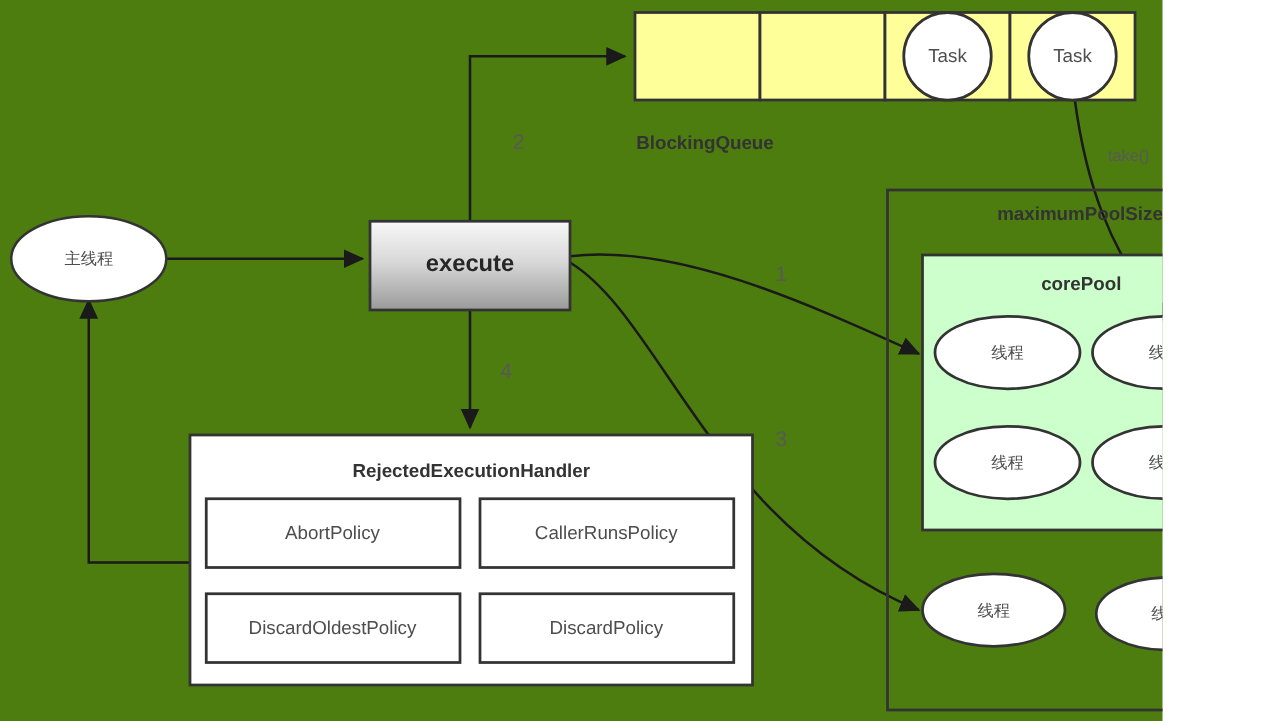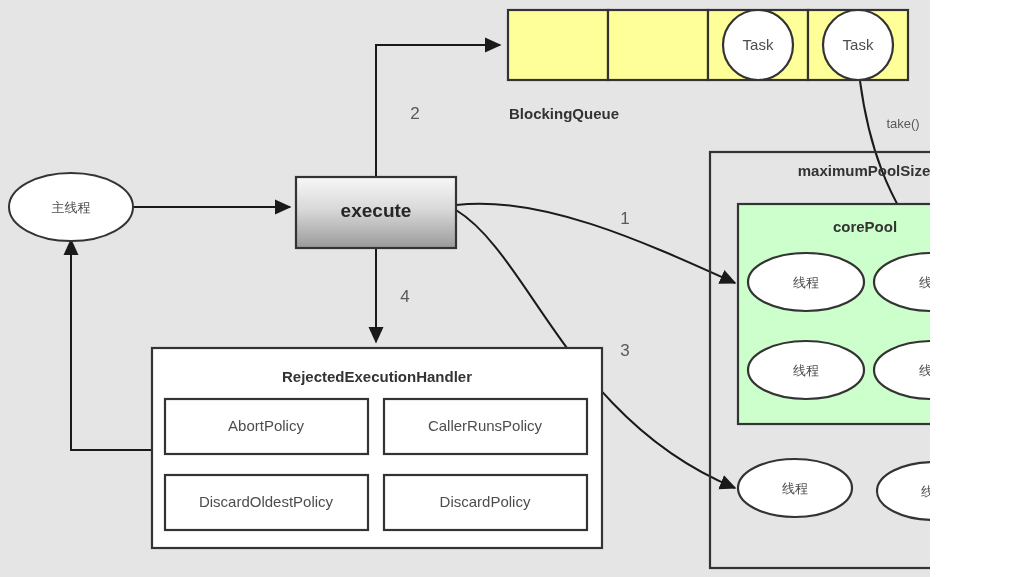--- a/index.html
+++ b/index.html
@@ -8,21 +8,21 @@
     padding: 0;
     background: #ffffff;
   }
   body {
     font-family: "Liberation Sans", "DejaVu Sans", sans-serif;
   }
   #canvas {
     position: relative;
     width: 930px;
     height: 577px;
-    background: #e5e5e5;
+    background: #4d7c0f;
     overflow: hidden;
   }
   svg.layer {
     position: absolute;
     left: 0;
     top: 0;
     width: 1030px;
     height: 577px;
     overflow: visible;
   }

